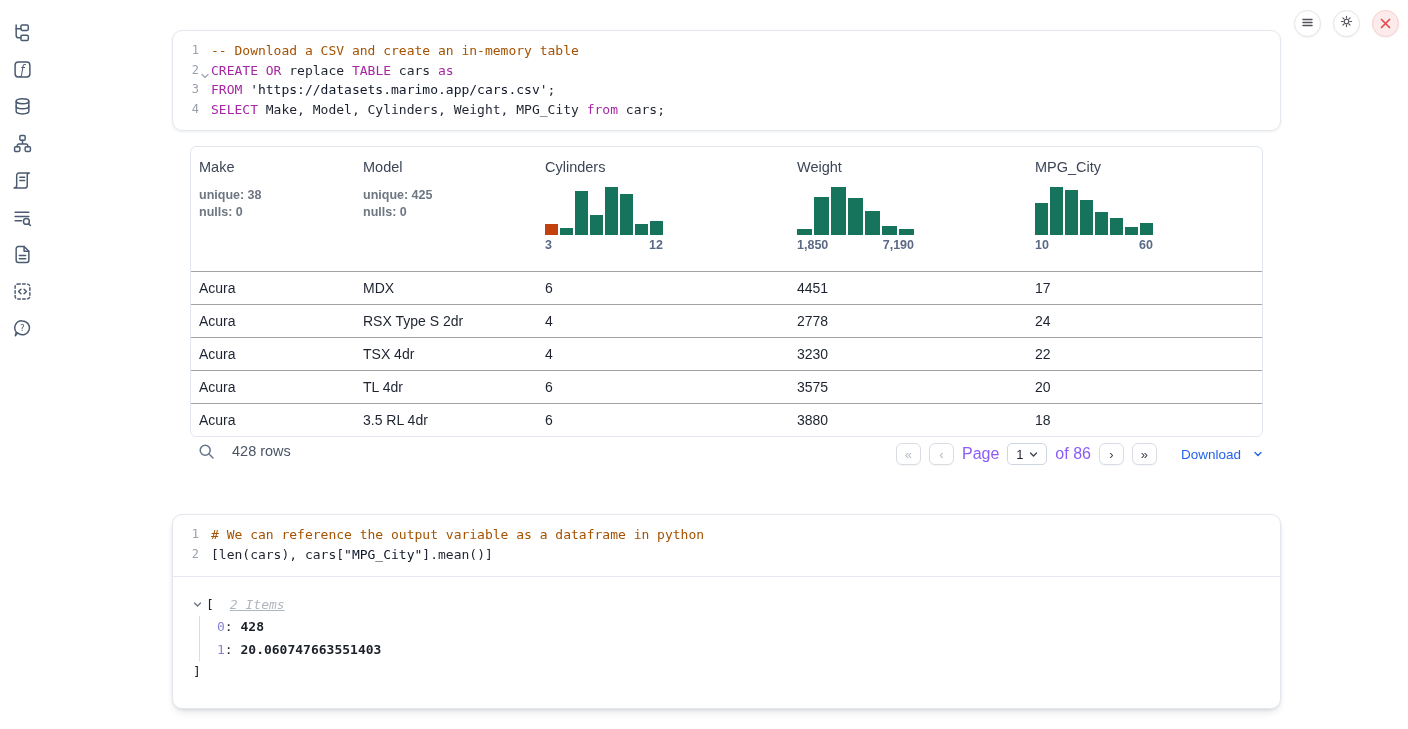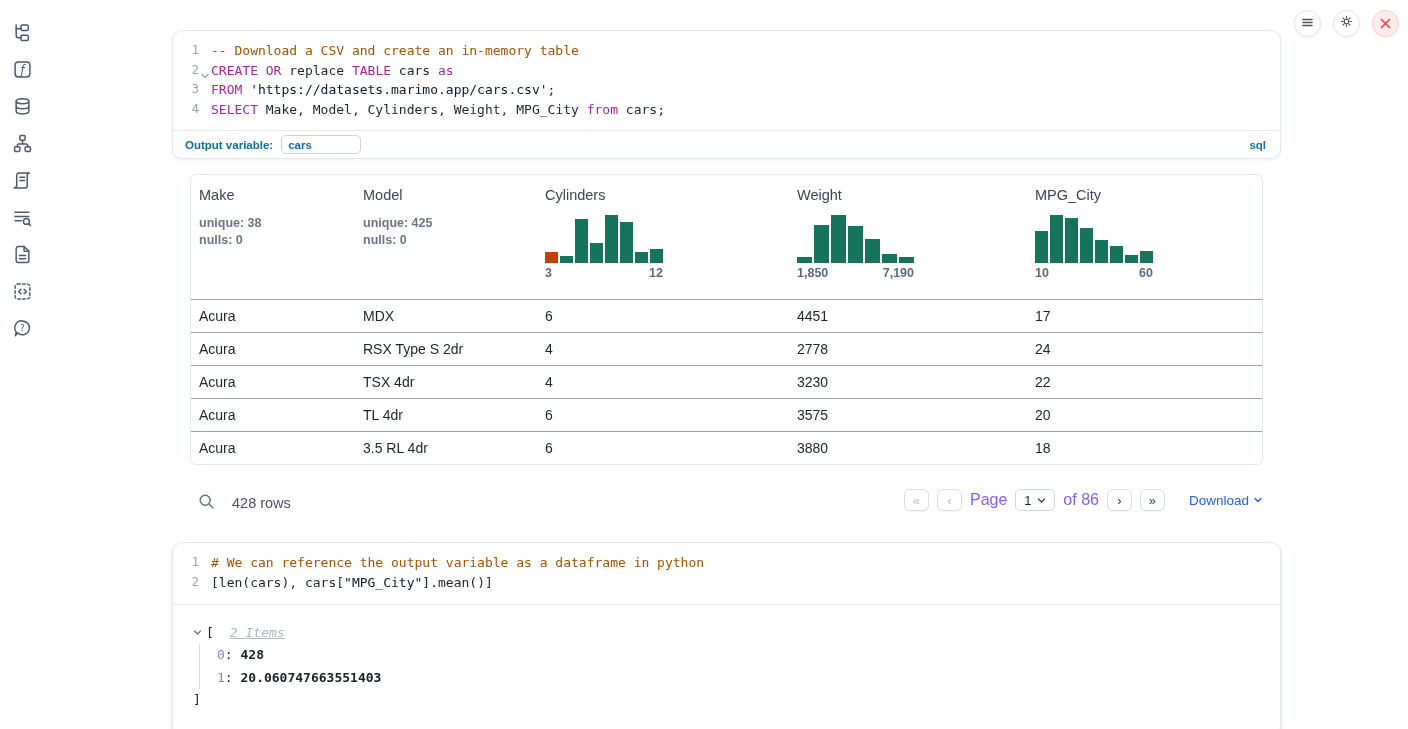--- a/index.html
+++ b/index.html
@@ -59,33 +59,33 @@
   .col-stats { margin-top:12px; font-size:12.5px; color:#6e7682; line-height:17px; }
   .hist { margin-top:12px; display:inline-block; }
   .hist-bars { display:flex; align-items:flex-end; gap:2px; height:48px; }
   .hist-bar { flex:none; }
   .hist-ticks { display:flex; justify-content:space-between; margin-top:3px;
     font-size:12.5px; color:#5a6a84; }
   tbody tr { border-top:1px solid #a3a3a3; }
   tbody td { height:33px; padding:0 8px; font-size:14px; color:#1d2330; }
 
   
-  .table-footer { margin:6px 18px 0; height:40px; display:flex; align-items:flex-end; }
+  .table-footer { margin:6px 18px 0; height:40px; display:flex; align-items:flex-start; }
   .search-btn { width:18px; height:18px; margin-left:8px; cursor:pointer; }
   .rows-count { margin-left:16px; font-size:14.5px; color:#4a5464; }
   .pager { margin-left:auto; display:flex; align-items:center; gap:8px; }
   .pg-btn { width:25px; height:22px; border:1px solid #d8dde4; border-radius:6px;
     background:#fff; box-shadow:0 1px 1px rgba(0,0,0,.04); display:flex; align-items:center;
     justify-content:center; font-size:13px; cursor:pointer; color:#3c4452; line-height:1; }
   .pg-btn.disabled { color:#b3bac4; }
   .pg-text { font-size:16px; color:#8b5cf6; }
   .page-select { height:22px; min-width:40px; border:1px solid #cfd6df; border-radius:5px;
     display:flex; align-items:center; padding:0 5px 0 8px; gap:5px; font-size:13px;
     color:#1f2430; cursor:pointer; background:#fff; }
-  .download-link { margin-left:16px; display:flex; align-items:center; gap:4px;
+  .download-link { margin-left:16px; display:flex; align-items:center; gap:12px;
     color:#2563eb; font-size:13.5px; cursor:pointer; }
 
   
   .cell2 { margin-top:31px; }
   .out-sep { border-top:1px solid #e6eaf0; }
   .tree-out { padding:17px 20px 24px 20px; font-family:"DejaVu Sans Mono", monospace;
     font-size:13px; line-height:22.5px; color:#1b2029; }
   .tree-head { display:flex; align-items:center; gap:4px; }
   .tree-chevron { display:flex; cursor:pointer; }
   .tree-items-label { color:#b0b6be; font-style:italic; margin-left:12px;text-decoration:underline; }
@@ -186,25 +186,20 @@
 
   <div class="card">
     <div class="editor" id="code-0">
         <div class="code-line"><span class="gutter">1</span><span class="codetext"><span class="tok-comment">-- Download a CSV and create an in-memory table</span></span></div>
         <div class="code-line"><span class="gutter">2<span class="fold"><svg width="8" height="8" viewBox="0 0 8 8" fill="none" stroke="#98a2b0" stroke-width="1.2" stroke-linecap="round">
                 <polyline points="1,2.5 4,5.5 7,2.5"></polyline>
               </svg></span></span><span class="codetext"><span class="tok-keyword">CREATE</span><span class="tok-plain"> </span><span class="tok-keyword">OR</span><span class="tok-plain"> replace </span><span class="tok-keyword">TABLE</span><span class="tok-plain"> cars </span><span class="tok-keyword">as</span></span></div>
         <div class="code-line"><span class="gutter">3</span><span class="codetext"><span class="tok-keyword">FROM</span><span class="tok-plain"> </span><span class="tok-string">'https://datasets.marimo.app/cars.csv'</span><span class="tok-plain">;</span></span></div>
         <div class="code-line"><span class="gutter">4</span><span class="codetext"><span class="tok-keyword">SELECT</span><span class="tok-plain"> Make, Model, Cylinders, Weight, MPG_City </span><span class="tok-keyword">from</span><span class="tok-plain"> cars;</span></span></div>
       </div>
-    <div class="outvar-bar">
-      <span class="outvar-label">Output variable:</span>
-      <input class="outvar-input" value="cars" style="">
-      <span class="lang-badge">sql</span>
-    </div>
   </div>
 
   <div class="table-wrap">
     <table>
       <colgroup>
         <col style="width:164px">
           <col style="width:182px">
           <col style="width:252px">
           <col style="width:238px">
           <col>

